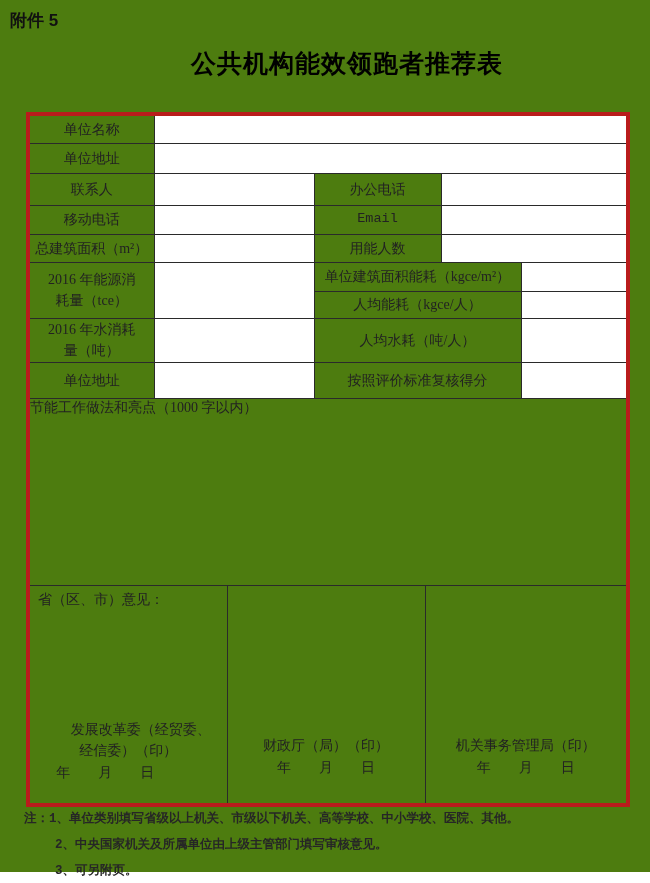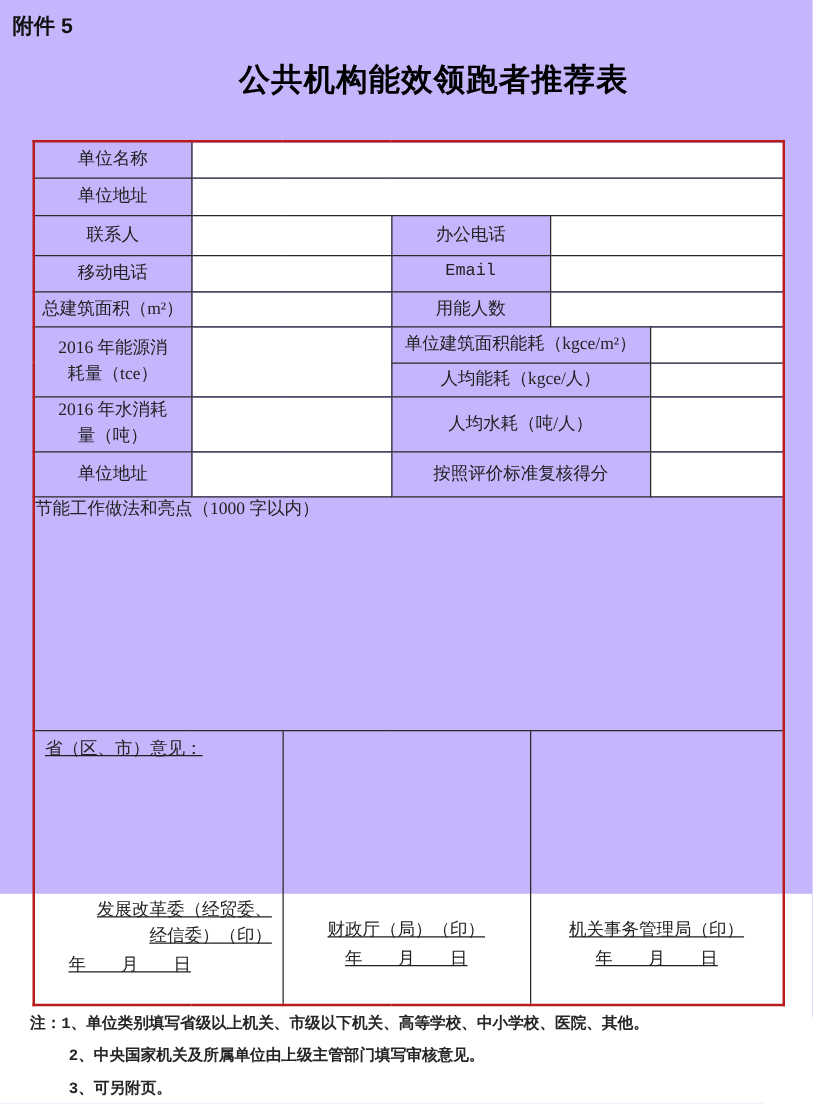--- a/index.html
+++ b/index.html
@@ -3,70 +3,70 @@
 <meta charset="utf-8">
 <style>
   html,body { margin:0; padding:0; }
   body {
     width:650px; height:883px;
     background:#ffffff;
     font-family:"Liberation Serif","DejaVu Serif",serif;
     color:#1f1f1f;
     overflow:hidden;
   }
-  .page { position:relative; width:650px; height:715px; background:#c4b5fd; }
+  .page { position:relative; width:650px; height:872px; background:#4d7c0f; }
 
   .attachment {
     position:absolute; top:9px; left:10px;
     font-family:"Liberation Sans","DejaVu Sans",sans-serif;
     font-size:17px; font-weight:bold; color:#111;
   }
   .title {
     position:absolute; top:47px; left:0; width:618px;
     text-align:center;
     font-family:"Liberation Sans","DejaVu Sans",sans-serif;
     font-size:25px; font-weight:bold; color:#000;
     letter-spacing:1px;
     padding-left:38px;
   }
 
   table.form {
     position:absolute; top:112px; left:26px;
     border-collapse:collapse; table-layout:fixed;
     width:601px;
-    border:2px solid #b91c1c;
+    border:4px solid #b91c1c;
   }
   table.form td { border:1px solid #2a2a2a; padding:0; overflow:hidden; }
 
   .lbl {
     font-size:14px; text-align:center; vertical-align:middle;
     white-space:pre-line; line-height:1.5; padding:1px 2px;
     color:#222;
   }
   .mono { font-family:"Liberation Mono","DejaVu Sans Mono",monospace; font-size:13.5px; }
 
   .val { background:#fff; }
 
   .highlights {
     vertical-align:top; text-align:left;
     font-size:14px; padding:5px 9px; color:#222;
   }
 
-  .opinion { vertical-align:top;text-decoration:underline; }
+  .opinion { vertical-align:top; }
   .op-inner {
     box-sizing:border-box; height:216px;
     display:flex; flex-direction:column; justify-content:space-between;
     padding:5px 8px 20px 8px;
   }
   .op-inner.end { justify-content:flex-end; padding-bottom:25px; }
   .op-header { font-size:14px; text-align:left; color:#222; }
   .stamp-name {
     font-size:14px; line-height:1.5; white-space:pre-line; color:#222;
   }
-  .stamp.left .stamp-name { text-align:right; text-indent:1.8em; }
+  .stamp.left .stamp-name { text-align:center; text-indent:1.8em; }
   .stamp.center .stamp-name { text-align:center; }
   .stamp-date { font-size:14px; text-align:center; margin-top:3px; color:#222; }
   .stamp.left .stamp-date { padding-right:46px; }
 
   .notes {
     position:absolute; left:24px; top:806px; width:612px;
     font-family:Liberation Mono, monospace;
     font-size:12.5px; font-weight:600; color:#262626;
   }
   .note-line { line-height:26px; white-space:nowrap; }

